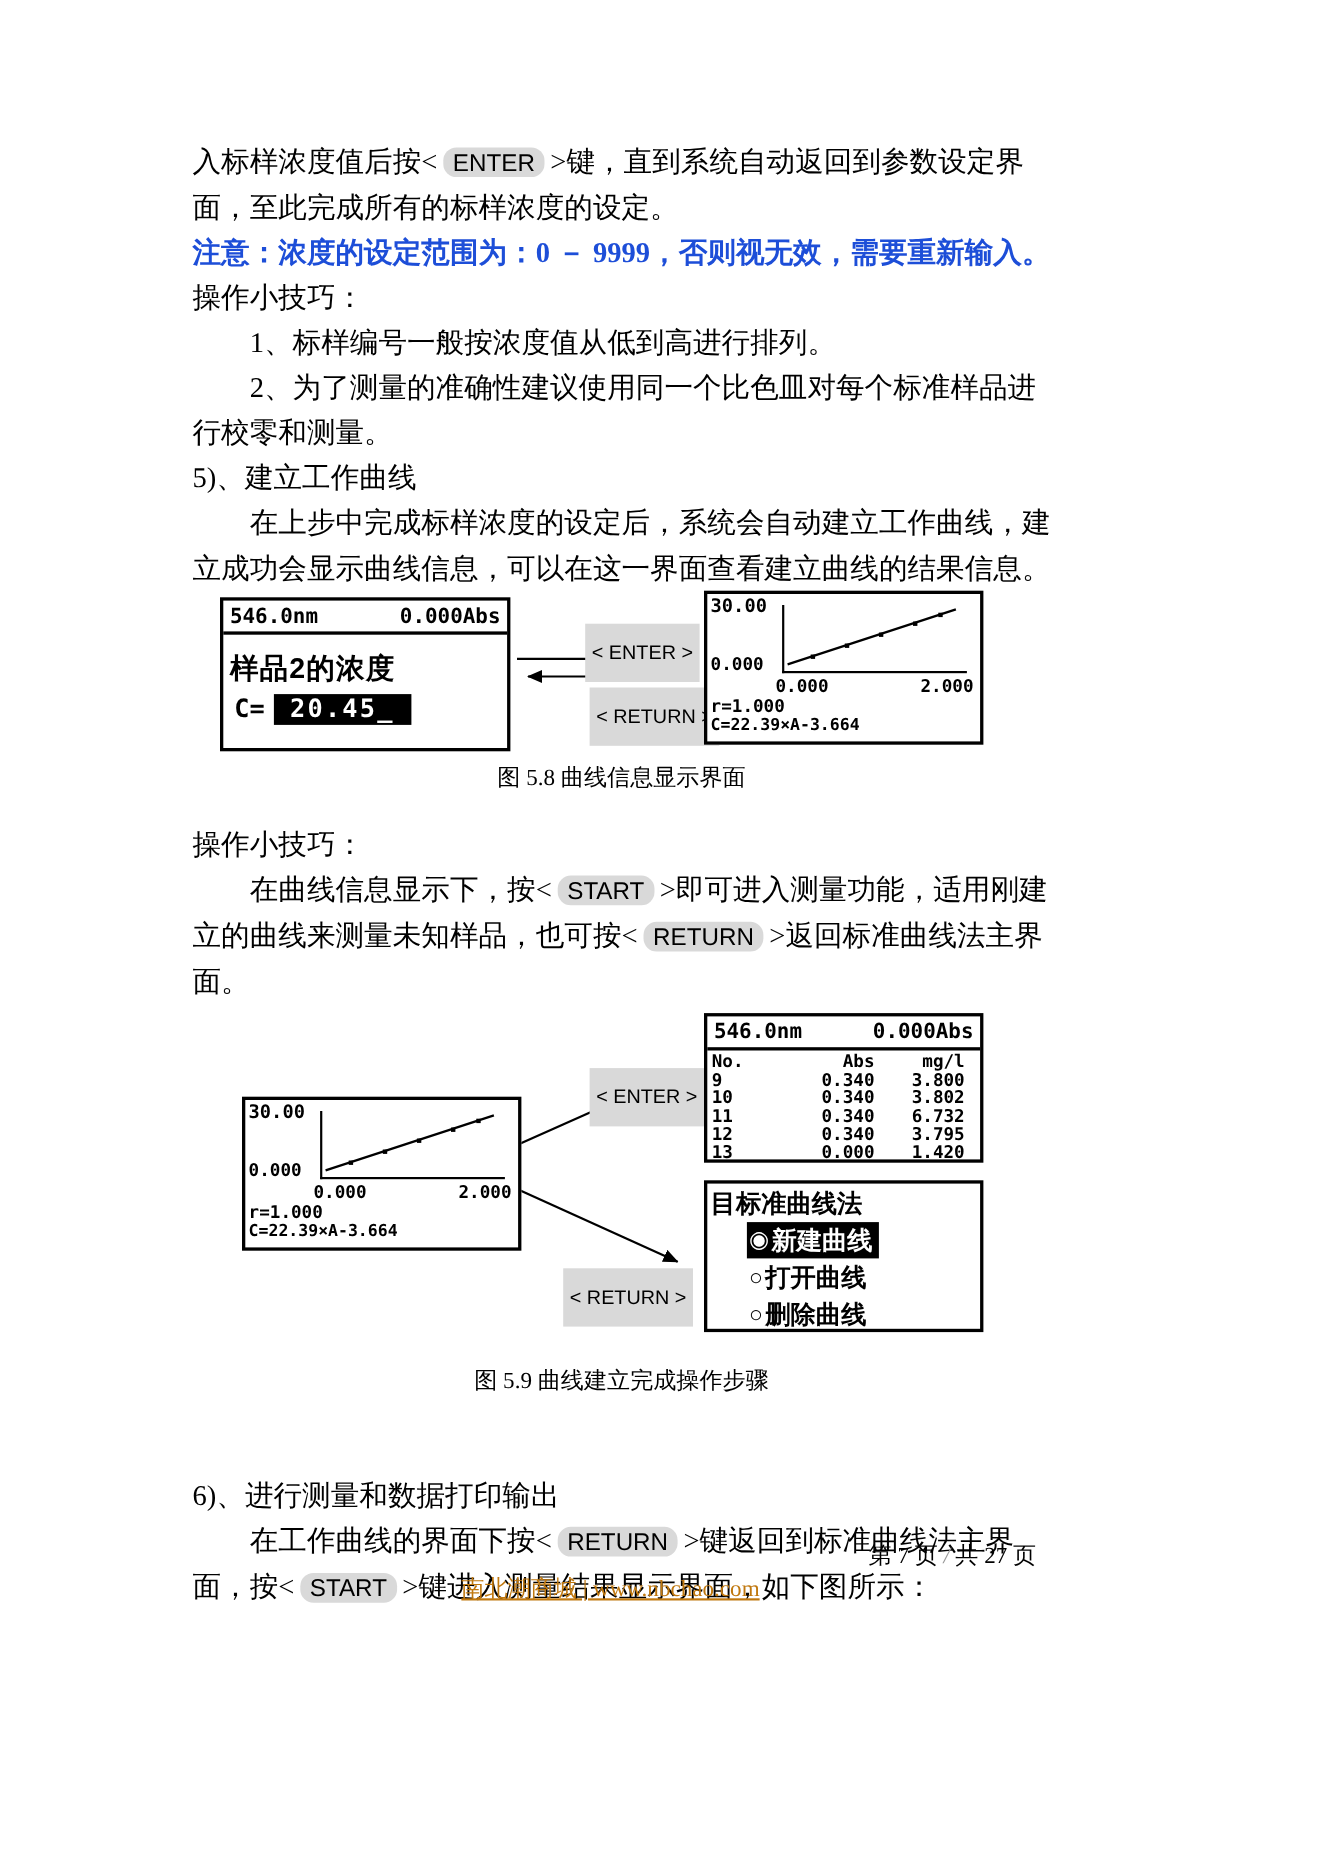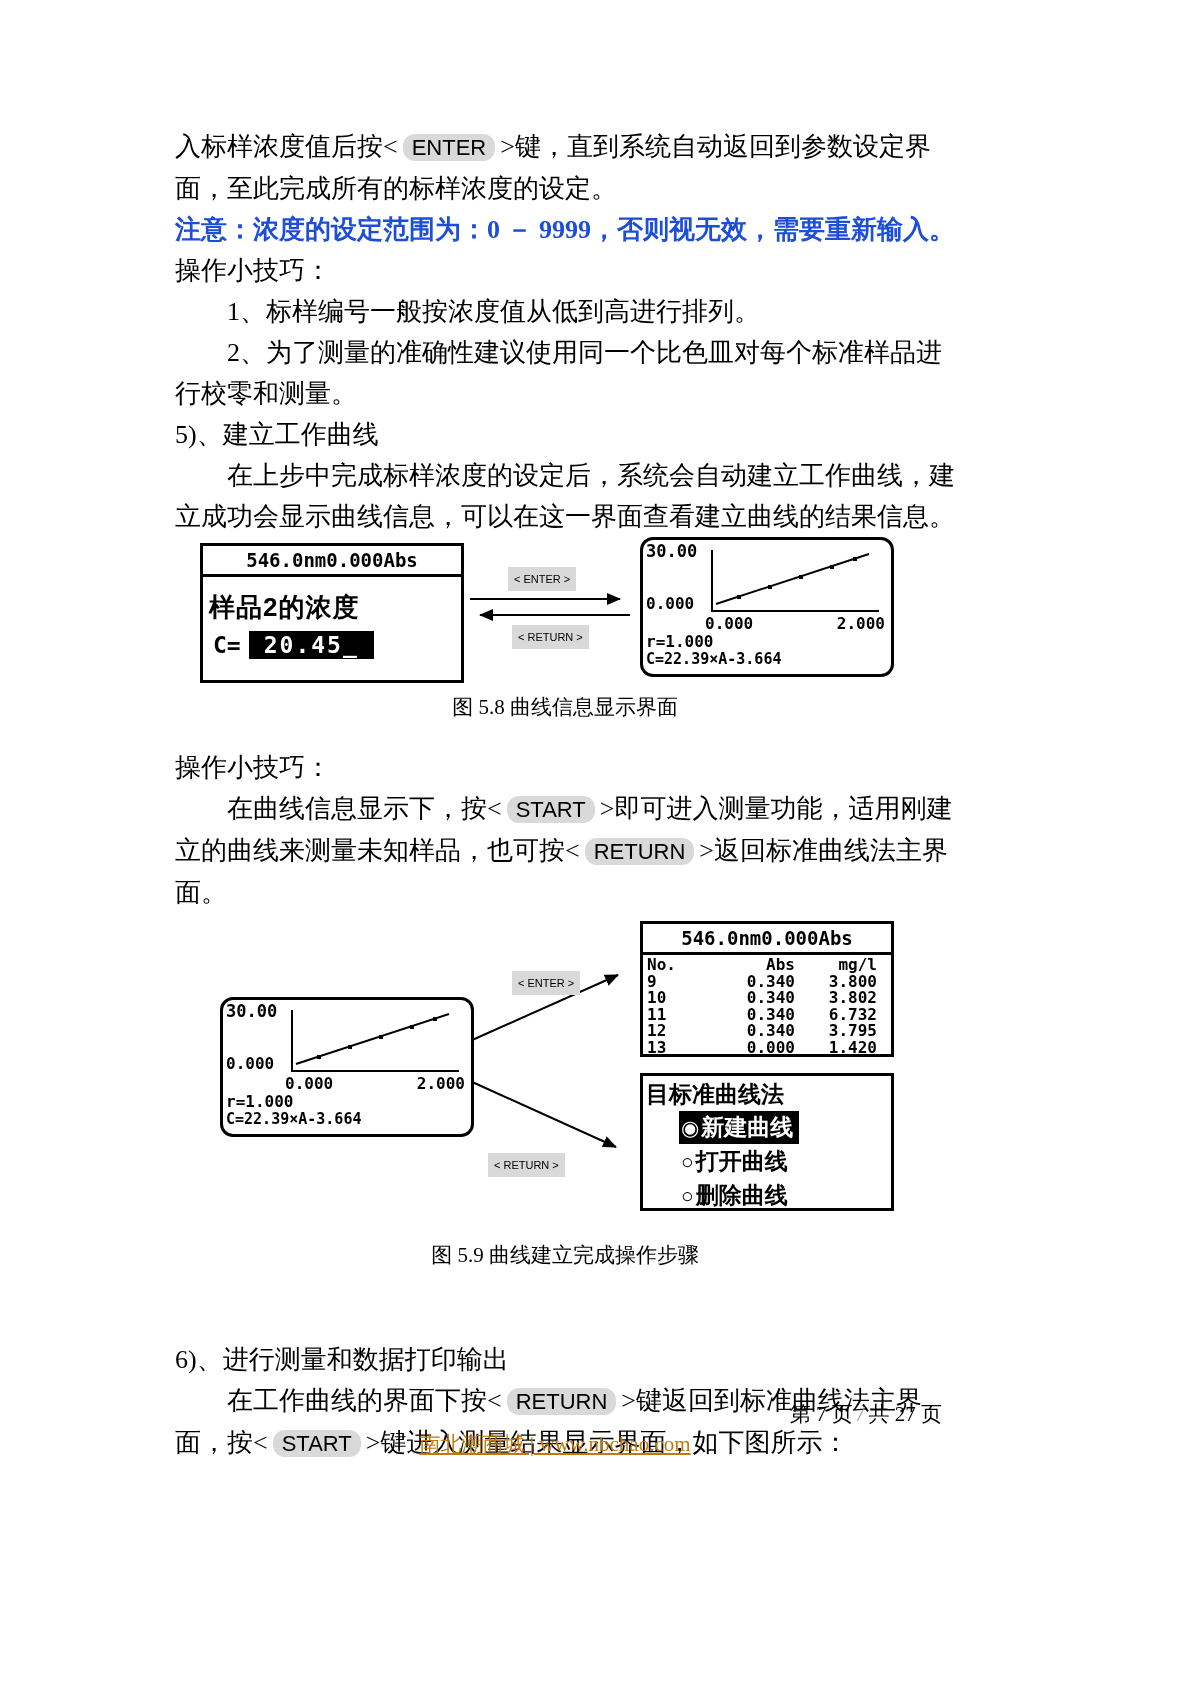--- a/index.html
+++ b/index.html
@@ -17,41 +17,41 @@
     font-family:"Liberation Sans","DejaVu Sans",sans-serif;
     font-size:22px; background:#d9d9d9; padding:1px 9px; margin:0 5px;border-radius:12px;
   }
   
   .figure { position:relative; width:1200px; }
   .fig58 { height:140px; margin-top:4px; }
   .fig59 { height:286px; margin-top:8px; }
   .fig-arrows { position:absolute; left:0; top:0; }
   .fig-key {
     position:absolute; font-family:"Liberation Sans","DejaVu Sans",sans-serif;
-    font-size:11px; background:#d9d9d9; padding:6px 6px; white-space:nowrap;
+    font-size:18px; background:#d9d9d9; padding:16px 6px; white-space:nowrap;margin-left:24px;
   }
   .screen { position:absolute; border:3px solid #000; background:#fff; }
   .lcd { font-family:"DejaVu Sans Mono","Liberation Mono",monospace; font-weight:bold; }
   .screen-header {
-    display:flex; justify-content:center; align-items:center;
+    display:flex; justify-content:space-between; align-items:center;
     padding:1px 6px; border-bottom:3px solid #000;
     font-family:"DejaVu Sans Mono","Liberation Mono",monospace;
     font-weight:bold; font-size:19px; height:26px;
   }
   
   .sample-screen { left:200px; top:2px; width:258px; height:134px; }
   .sample-label {
     margin:13px 0 0 6px; font-size:26px; font-weight:bold; letter-spacing:1px;
     font-family:"Liberation Sans","DejaVu Sans",sans-serif;
   }
   .c-row { display:flex; align-items:center; margin:6px 0 0 10px;
     font-family:"DejaVu Sans Mono","Liberation Mono",monospace; font-weight:bold; font-size:23px; }
   .c-value { background:#000; color:#fff; padding:1px 15px; margin-left:8px; letter-spacing:2px; }
   
-  .curve-screen { width:248px; height:134px; font-size:16px;border-radius:13px; }
+  .curve-screen { width:248px; height:134px; font-size:16px; }
   .curve-screen span { position:absolute; white-space:nowrap; }
   .cs-ymax { top:1px; left:3px; font-size:17px; }
   .cs-plot { position:absolute; left:68px; top:10px; width:166px; height:60px;
     border-left:2px solid #000; border-bottom:2px solid #000; }
   .cs-ymin { top:54px; left:3px; }
   .cs-xmin { top:74px; left:62px; }
   .cs-xmax { top:74px; right:6px; }
   .cs-r   { top:92px; left:3px; }
   .cs-eq  { top:110px; left:3px; font-size:15px; }
   

